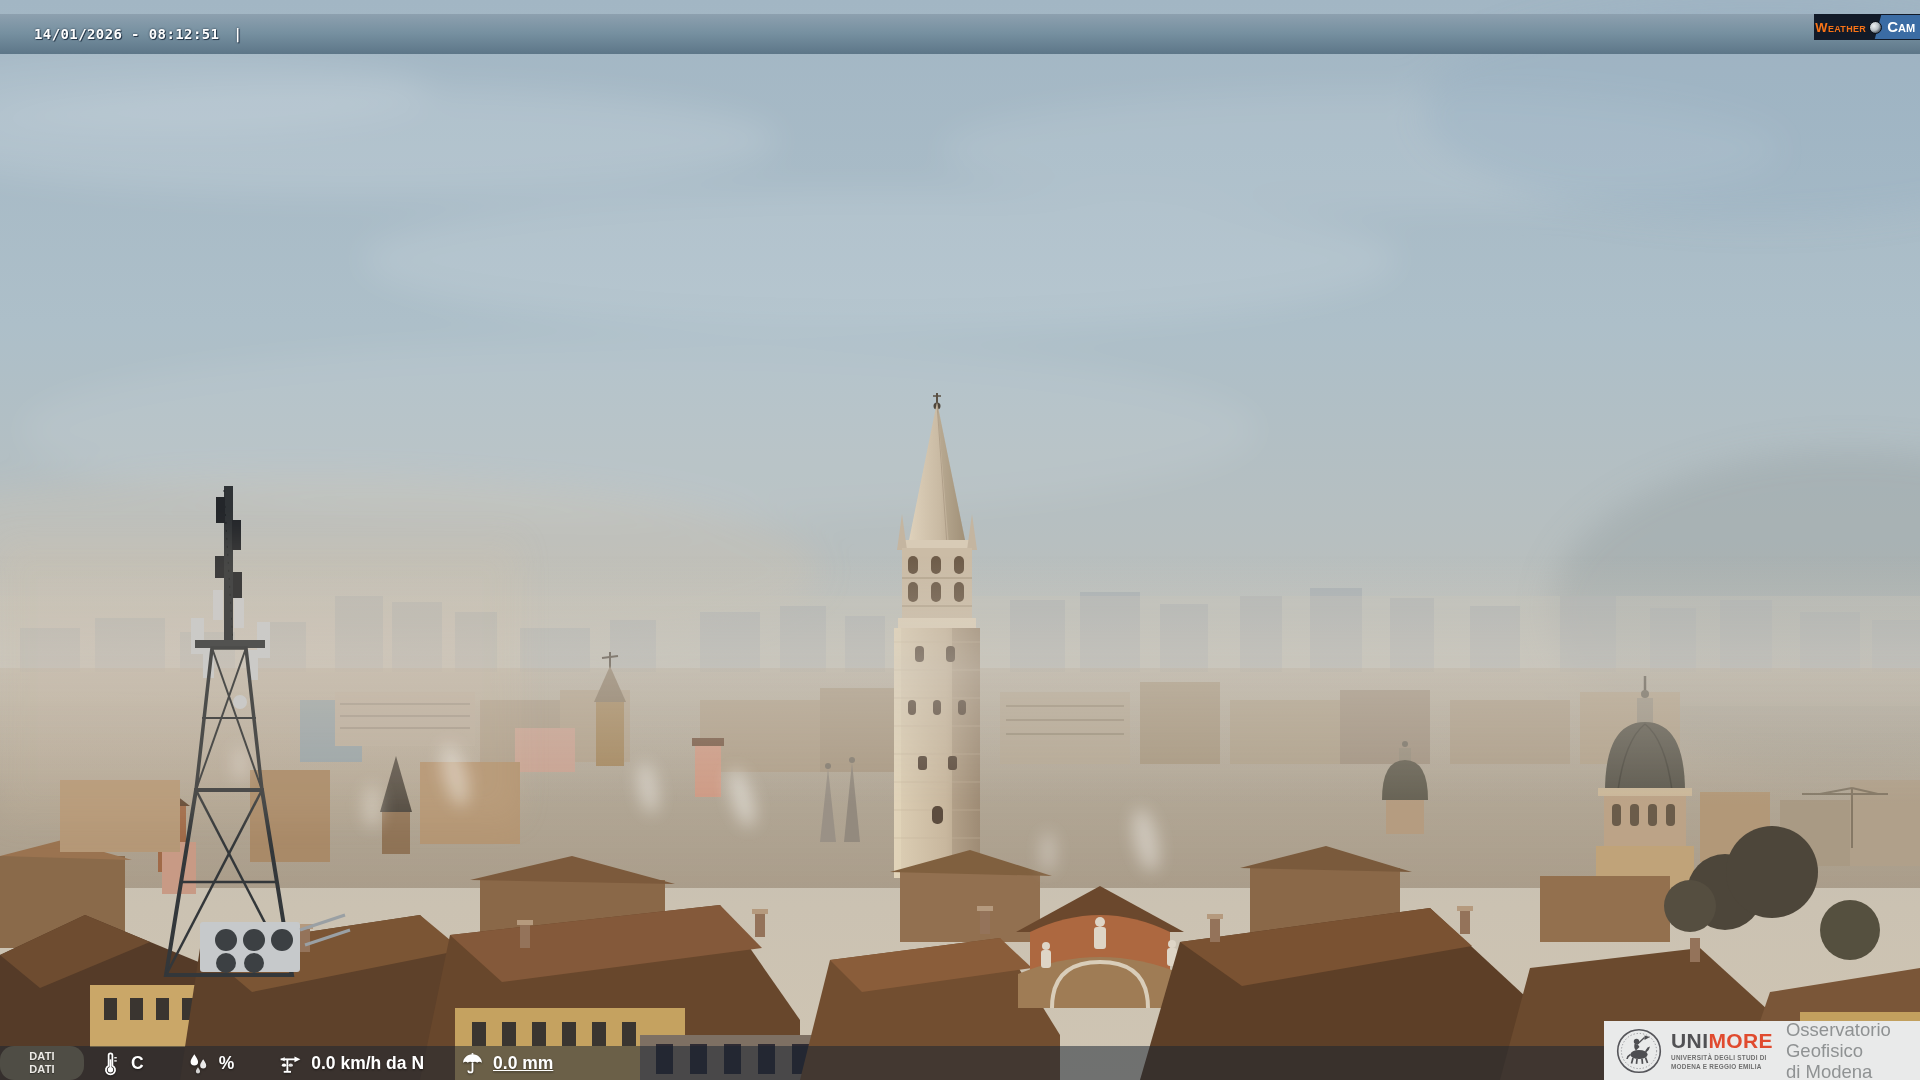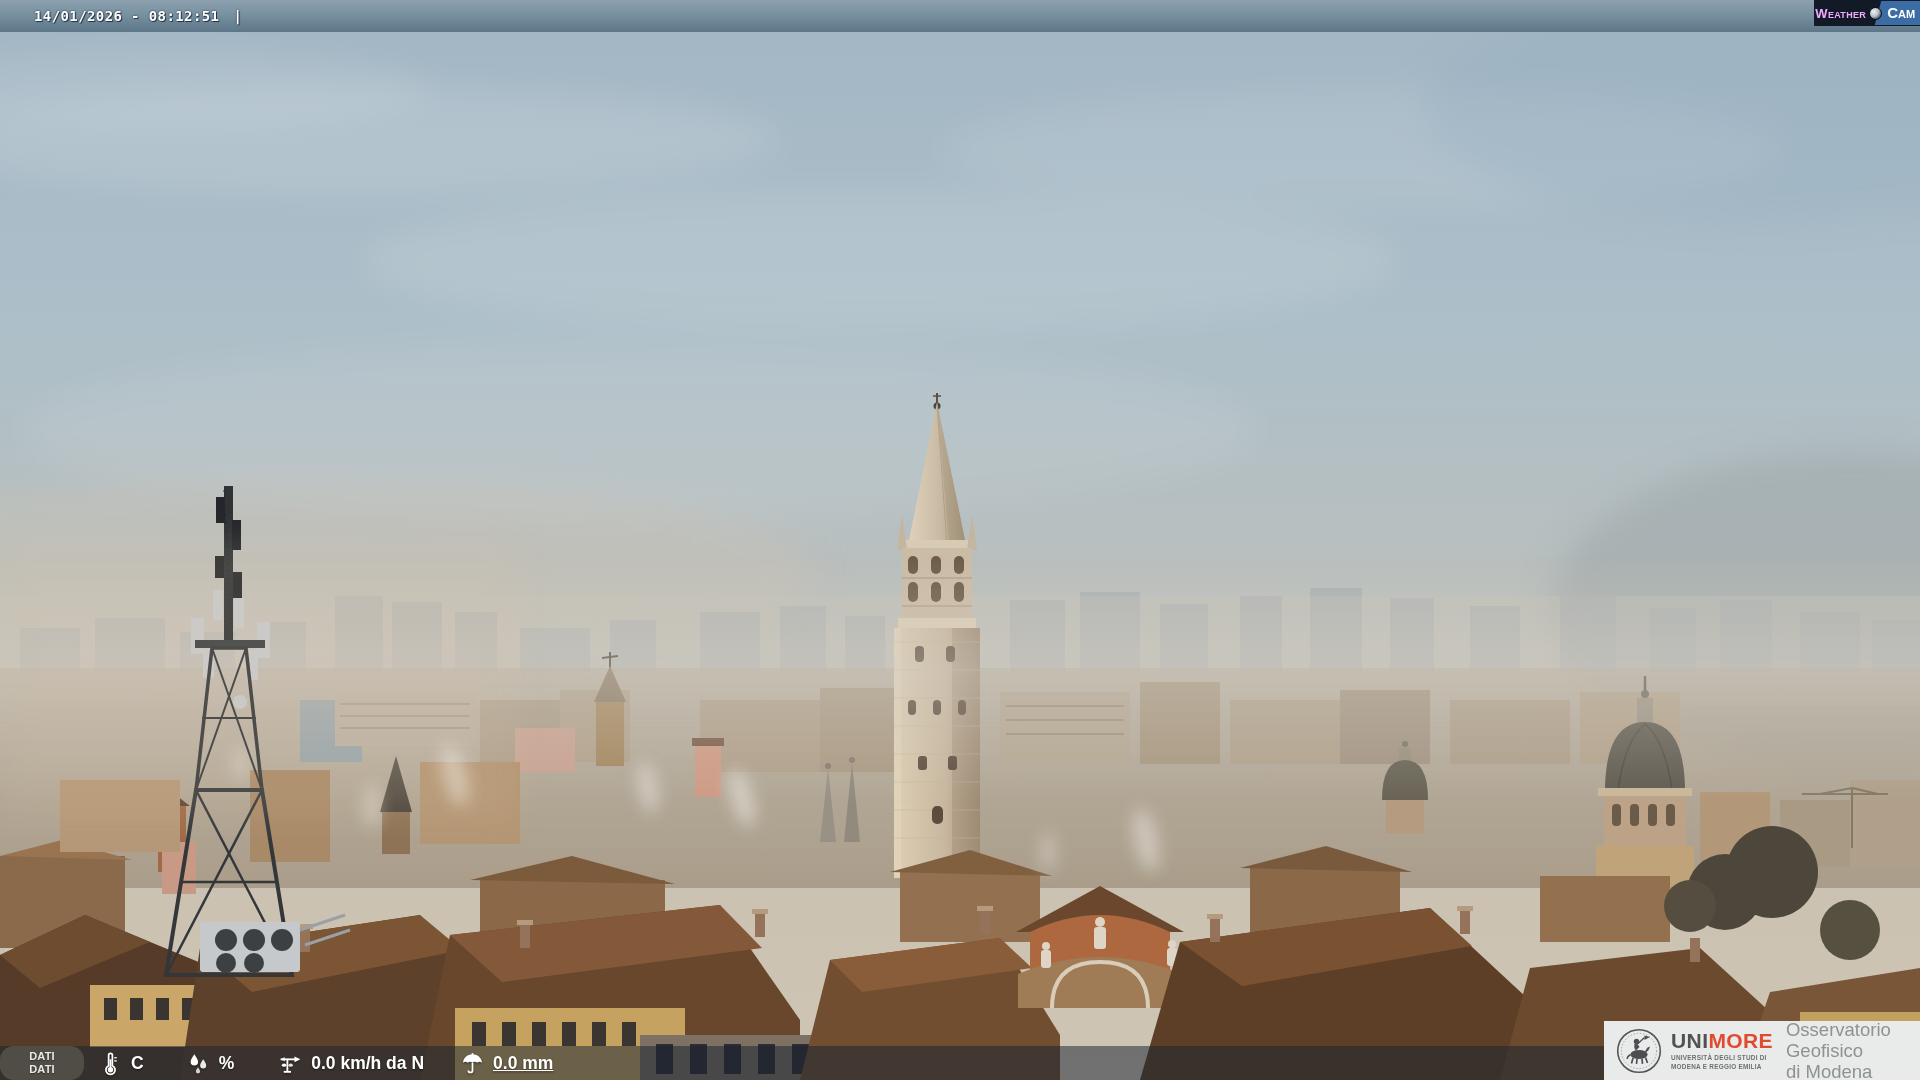--- a/index.html
+++ b/index.html
@@ -1,32 +1,32 @@
 <!DOCTYPE html>
 <html><head>
 <meta charset="utf-8">
 <style>
   html,body{margin:0;padding:0;background:#000;}
   .stage{position:relative;width:1920px;height:1080px;overflow:hidden;
          font-family:"Liberation Sans",sans-serif;}
   .photo{position:absolute;inset:0;display:block;}
 
   
-  .topbar{position:absolute;top:0;left:0;right:0;height:32px;
+  .topbar{position:absolute;top:14px;left:0;right:0;height:40px;
     background:linear-gradient(180deg,#8da0af 0%,#7690a0 48%,#5d7688 100%);
     display:flex;align-items:center;z-index:30;}
   .topbar-left{display:flex;align-items:center;padding-left:34px;
     font-family:"DejaVu Sans Mono",monospace;font-weight:bold;font-size:14px;
     color:#fefefe;letter-spacing:.4px;
     text-shadow:0 0 2px rgba(22,38,56,.95),1px 1px 0 rgba(22,38,56,.75);}
   .topbar-sep{margin:0 18px 0 14px;}
   .weathercam{position:absolute;right:0;top:0;height:26px;width:106px;
     background:#121a28;display:flex;align-items:center;justify-content:flex-end;
     overflow:hidden;}
-  .wc-weather{font-variant:small-caps;font-weight:bold;font-size:13px;color:#f0abfc;
+  .wc-weather{font-variant:small-caps;font-weight:bold;font-size:13px;color:#f97316;
     letter-spacing:.3px;line-height:1;}
   .wc-lens{width:13px;height:13px;border-radius:50%;margin:0 2px 0 3px;z-index:2;
     background:radial-gradient(circle at 35% 35%,#eef1f3,#b9c0c6 45%,#5a636d 72%,#252b33);
     border:1px solid #0c111a;box-sizing:border-box;}
   .wc-camwrap{background:#3b6ca4;transform:skewX(-15deg);padding:3px 10px 3px 9px;
     margin-right:-5px;margin-left:-6px;}
   .wc-cam{display:inline-block;transform:skewX(15deg);font-variant:small-caps;
     font-weight:bold;font-size:15px;color:#ffffff;line-height:1;}
 
   

